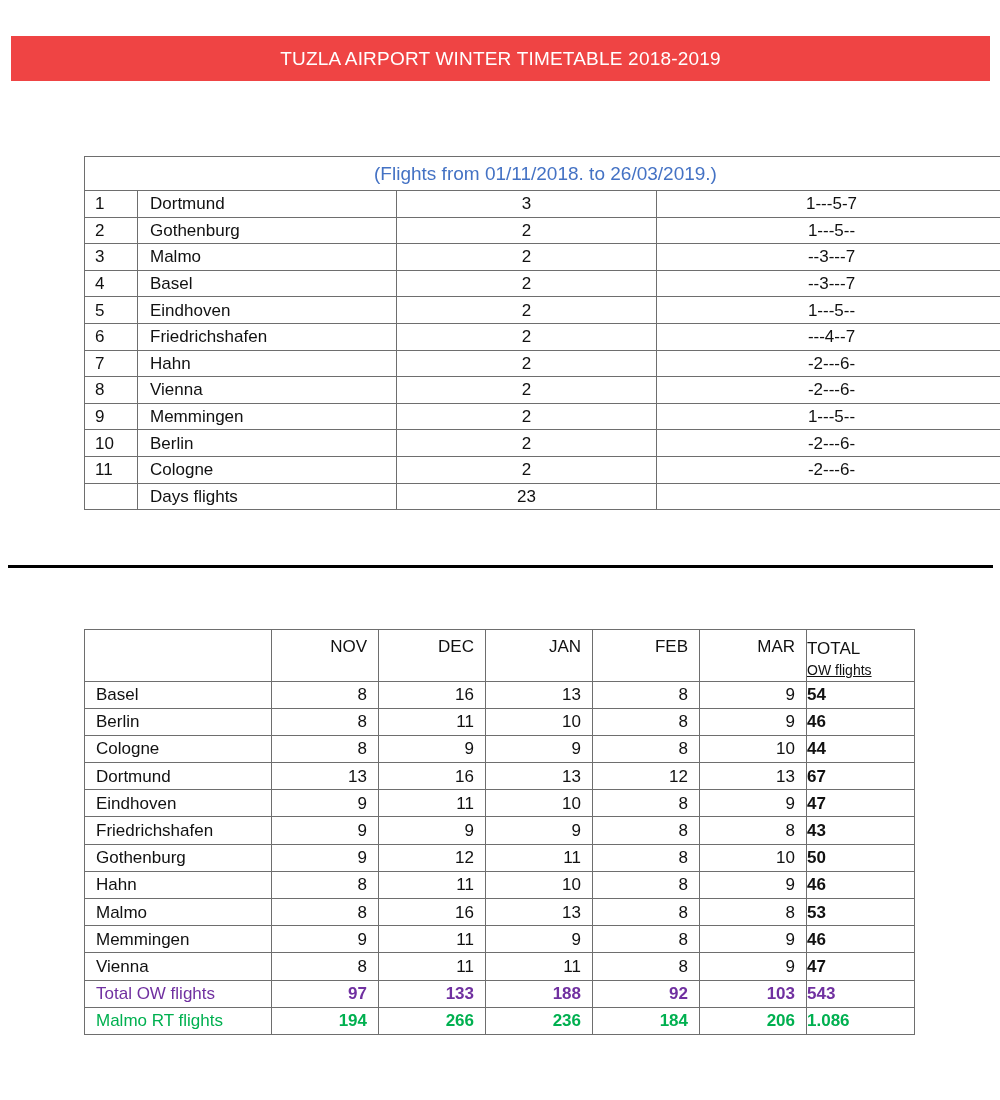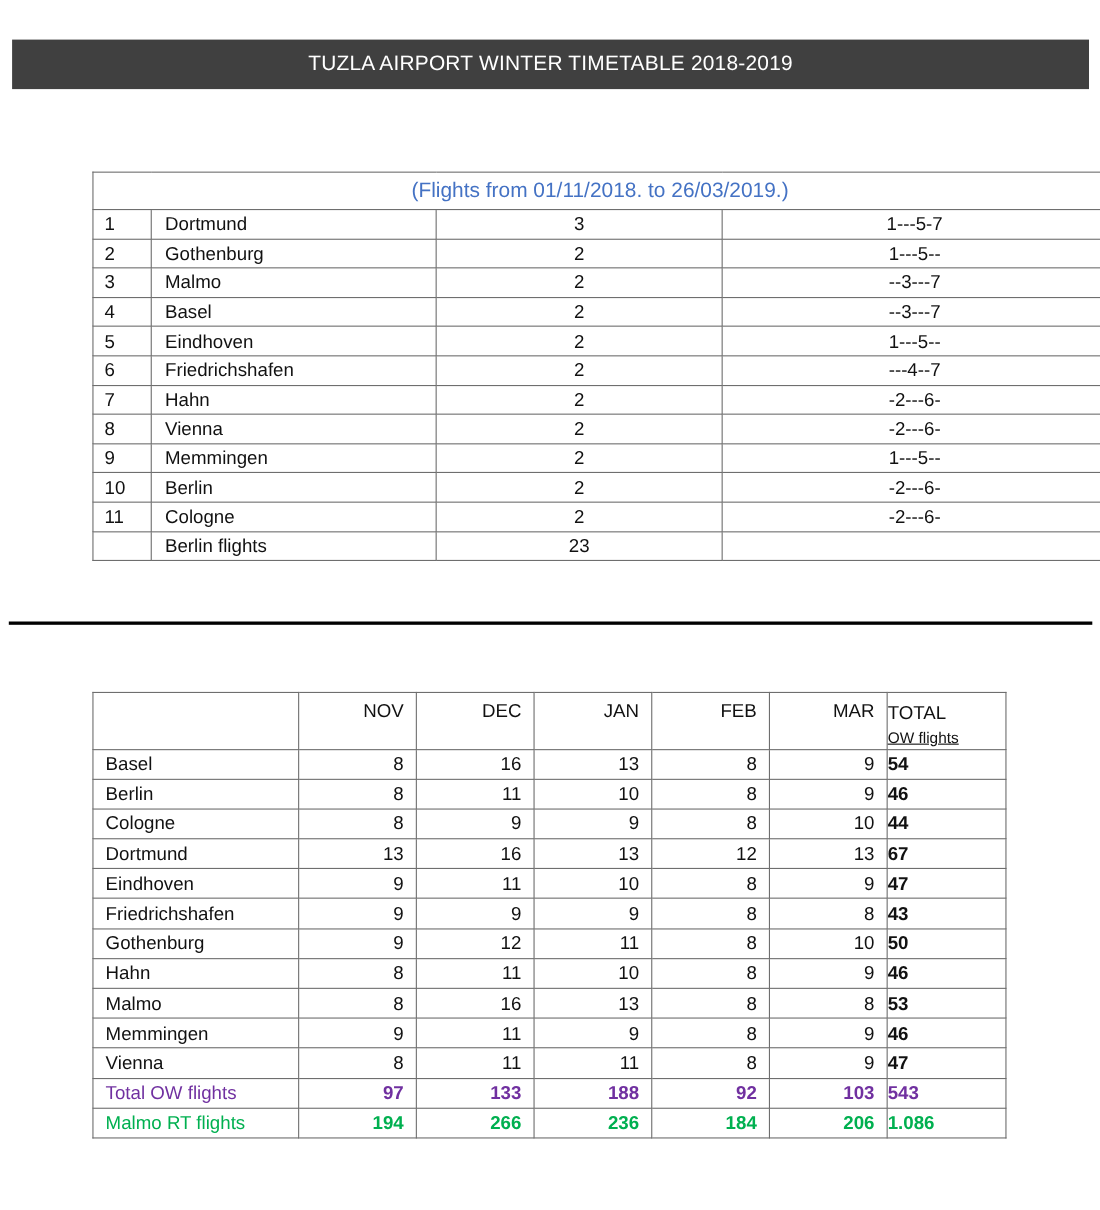--- a/index.html
+++ b/index.html
@@ -2,21 +2,21 @@
 <html><head>
 <meta charset="utf-8">
 <style>
   html, body { margin: 0; padding: 0; background: #ffffff; }
   body {
     width: 1000px; height: 1100px; position: relative; overflow: hidden;
     font-family: "Liberation Sans", "DejaVu Sans", sans-serif; color: #111;
   }
   .banner {
     position: absolute; left: 11px; top: 36px; width: 979px; height: 45px;
-    background: #404040; color: #ffffff;
+    background: #ef4444; color: #ffffff;
     display: flex; align-items: center; justify-content: center;
     font-size: 19px; letter-spacing: 0.2px;
   }
   table { border-collapse: collapse; position: absolute; }
   td { border: 1px solid #6e6e6e; padding: 0; font-size: 17px; line-height: 1; }
   
   #t1 { left: 84px; top: 156px; width: 923px; }
   #t1 td { height: 25.6px; }
   #t1 .cap { height: 33px; text-align: center; color: #4472c4; font-size: 19px; }
   #t1 .c-no { width: 53px; padding-left: 10px; box-sizing: border-box; }
@@ -114,21 +114,21 @@
         <td class="c-days">-2---6-</td>
       </tr>
   <tr>
         <td class="c-no">11</td>
         <td class="c-dest">Cologne</td>
         <td class="c-fpw">2</td>
         <td class="c-days">-2---6-</td>
       </tr>
   <tr>
     <td class="c-no"></td>
-    <td class="c-dest">Berlin flights</td>
+    <td class="c-dest">Days flights</td>
     <td class="c-fpw">23</td>
     <td class="c-days"></td>
   </tr>
 </tbody>
   </table>
 
 <div class="divider"></div>
 
 <table id="t2">
   <tbody>

